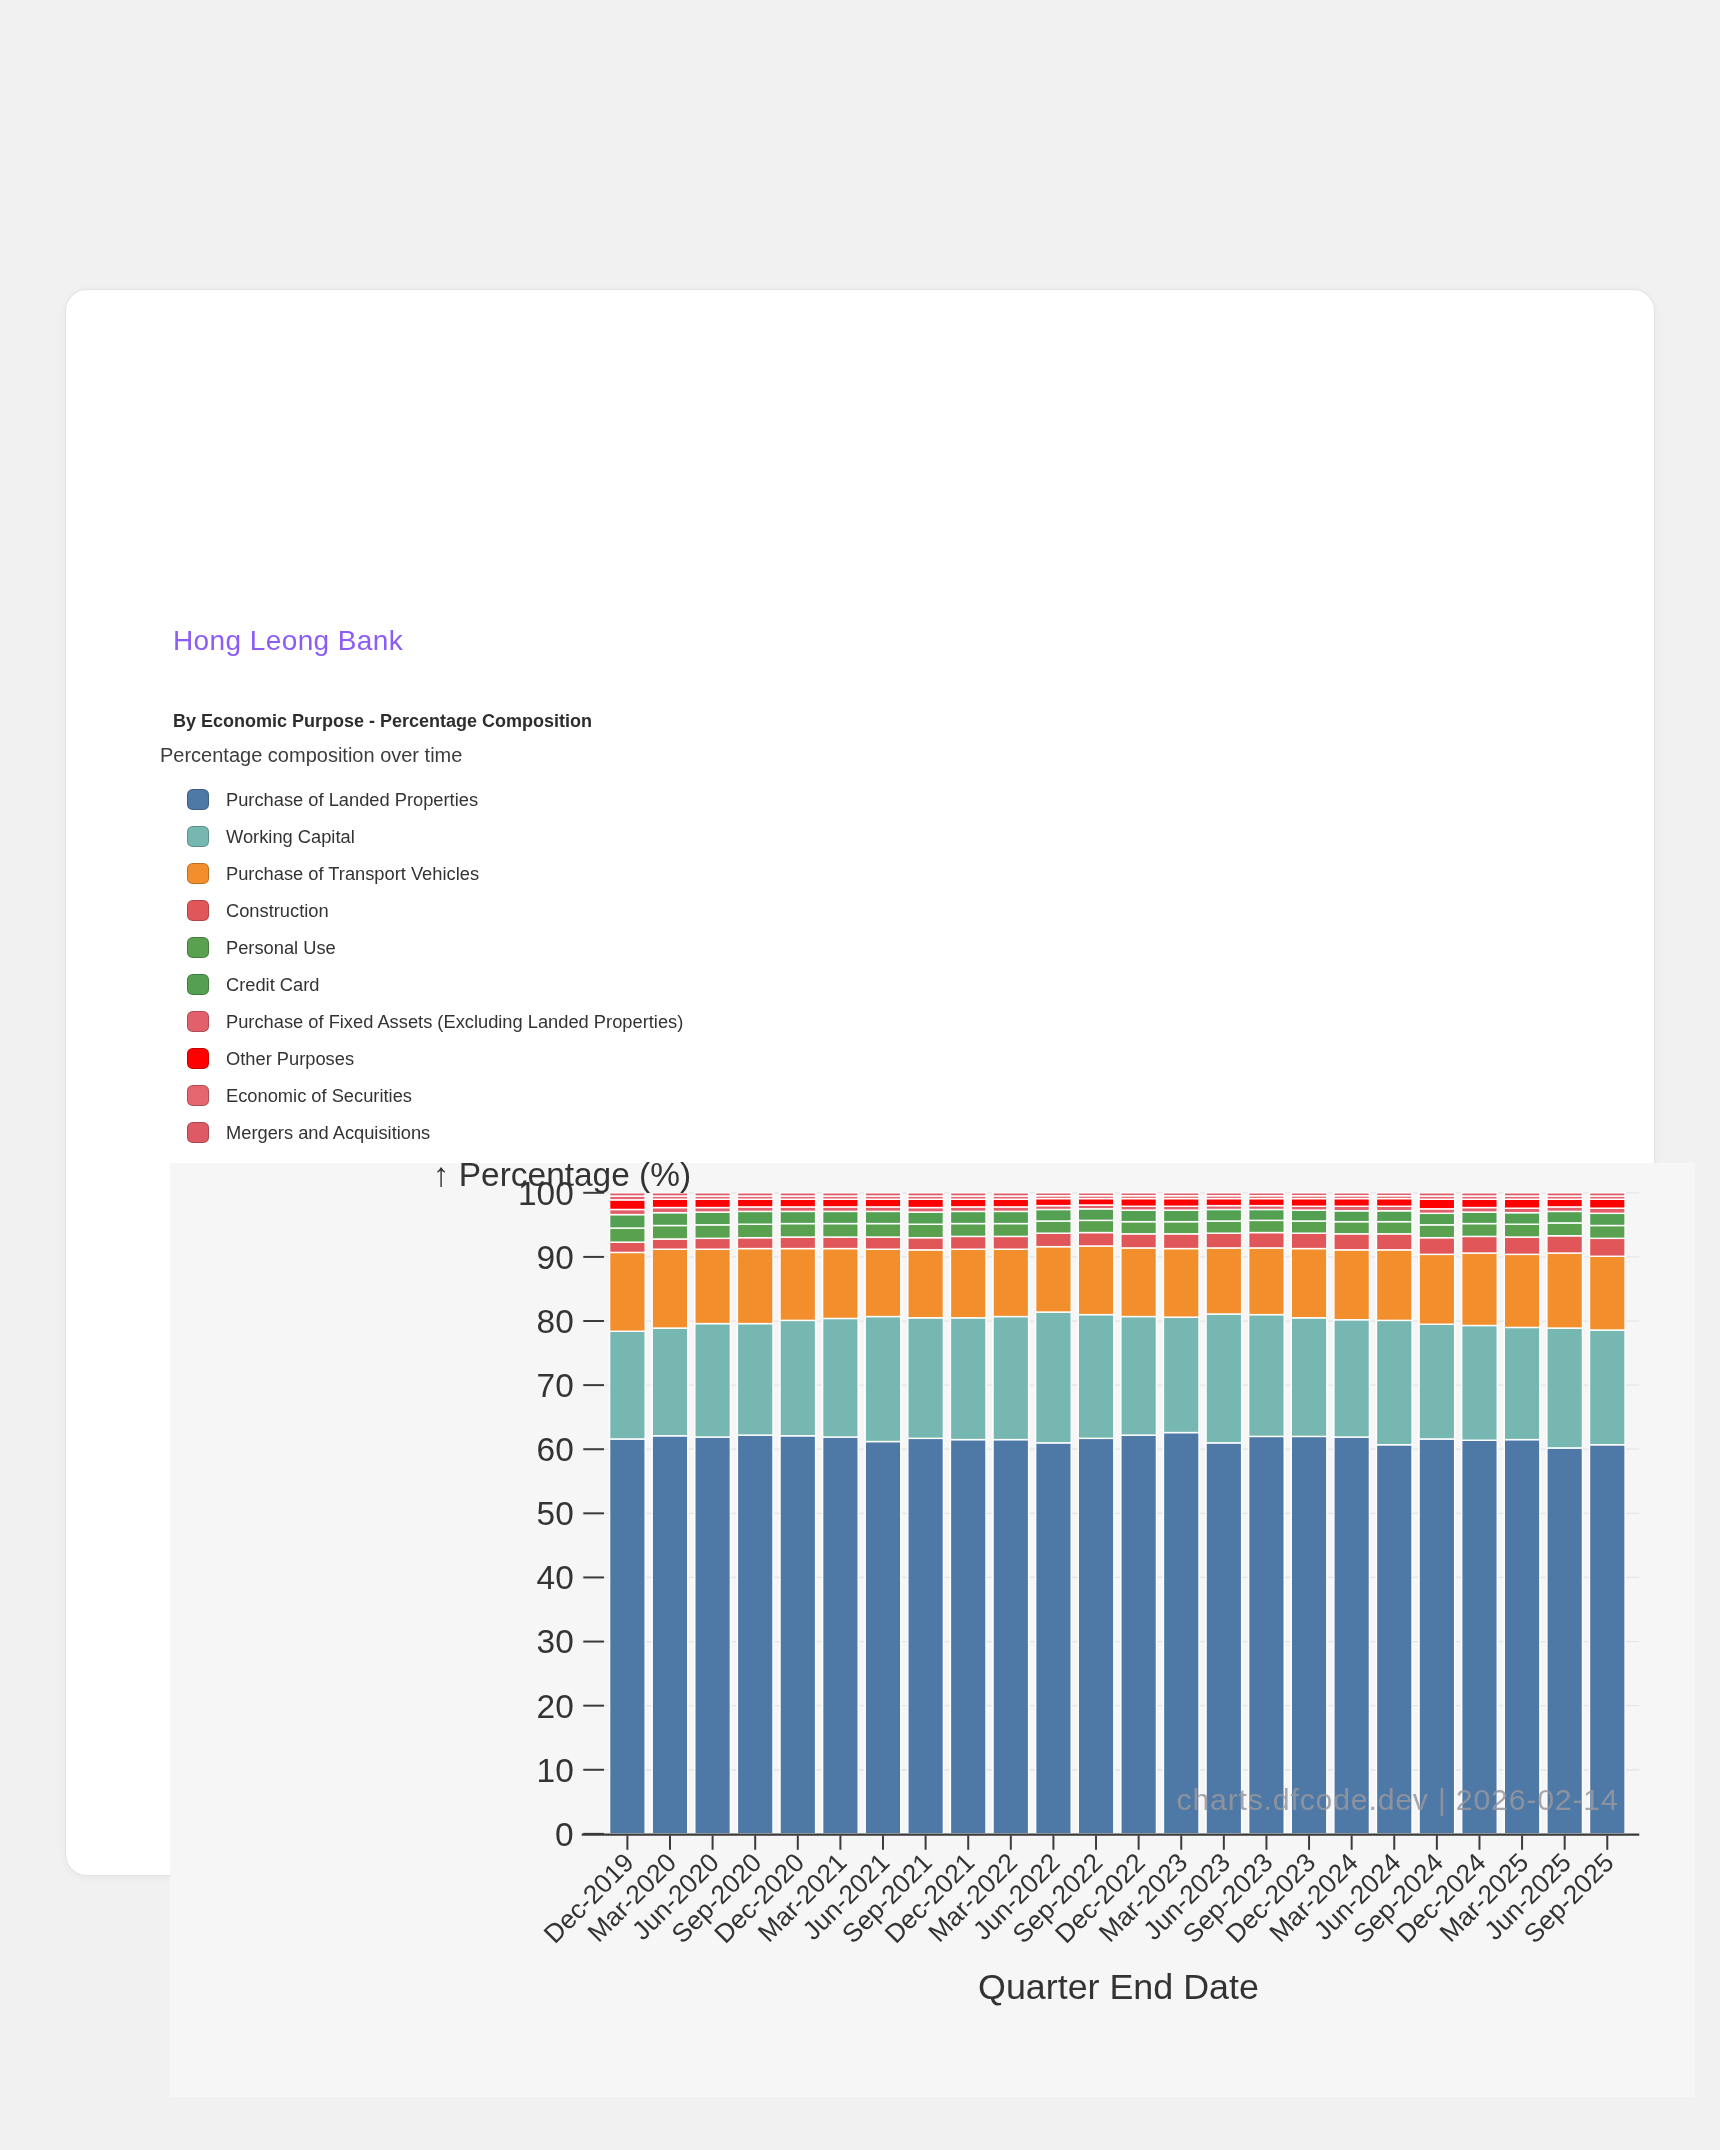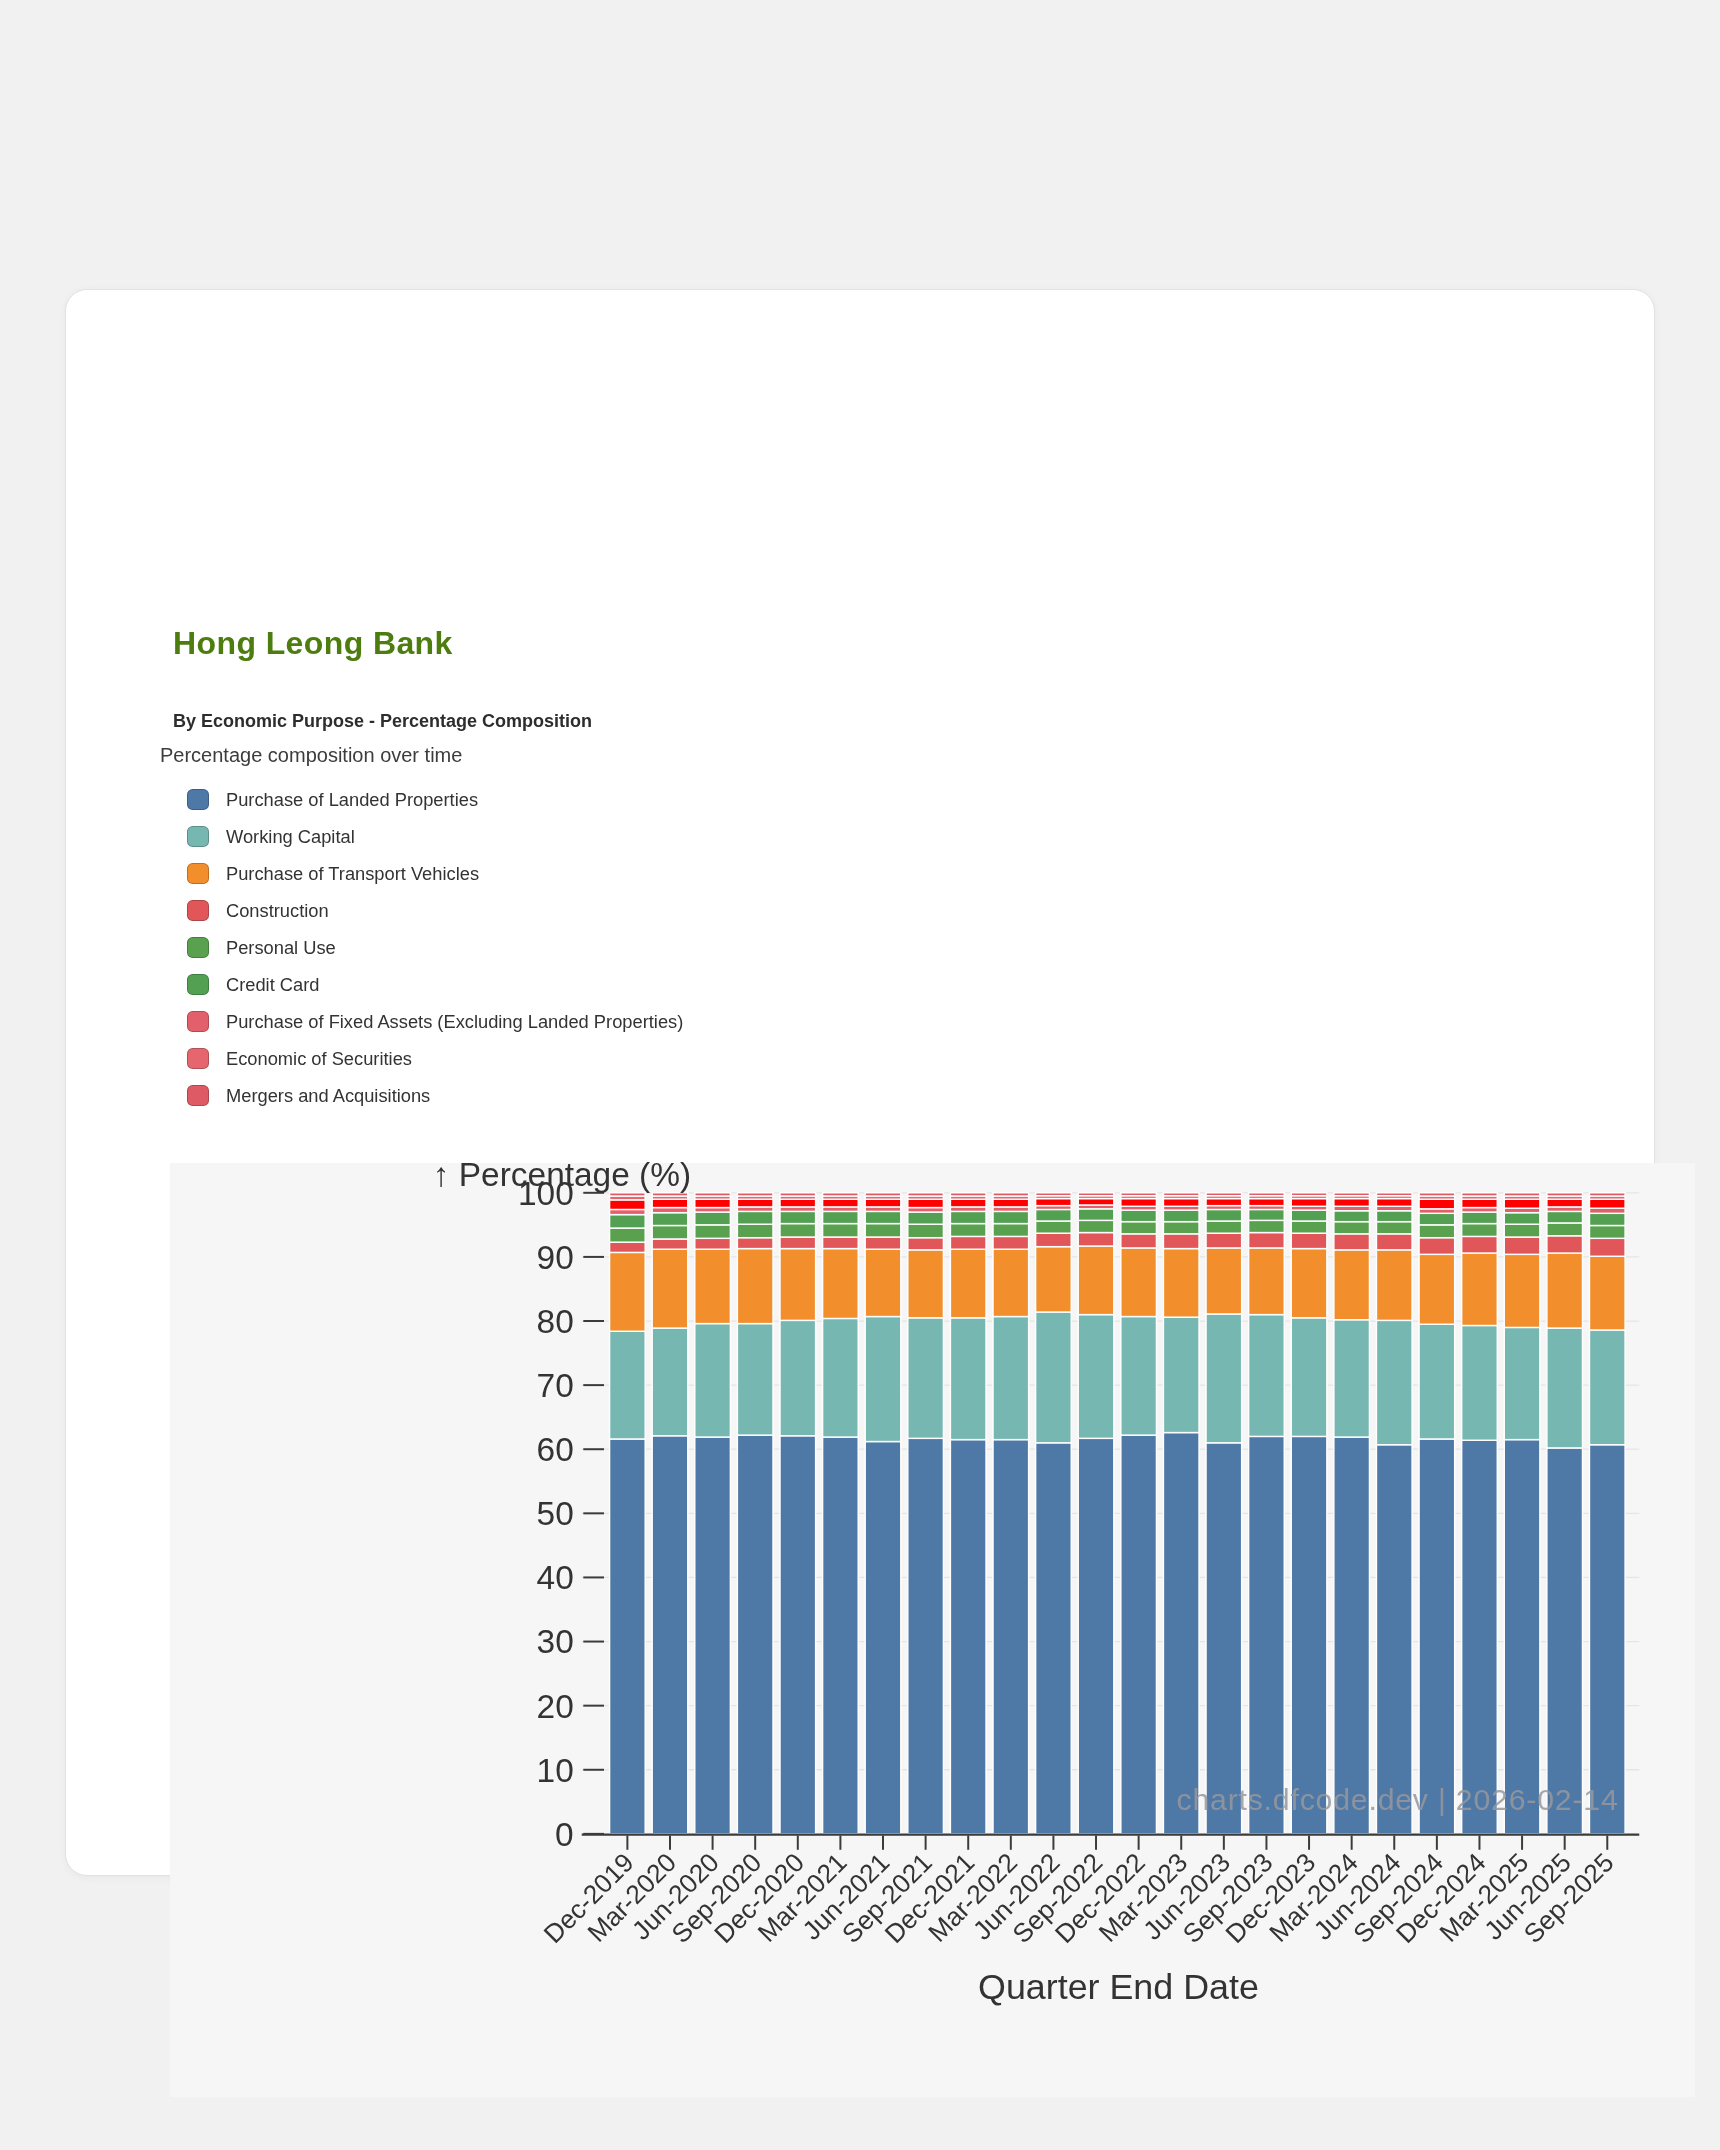--- a/index.html
+++ b/index.html
@@ -15,21 +15,21 @@
     left: 65px; top: 289px;
     width: 1590px; height: 1587px;
     background: #ffffff;
     border: 1.6px solid #e2e2e3;
     border-radius: 22px;
     box-shadow: 0 1.6px 8px rgba(0,0,0,0.04);
     box-sizing: border-box;
   }
   .card-title {
     position: absolute; left: 107px; top: 335px;
-    font-size: 32px; font-weight: bold; color: #4d7c0f;
+    font-size: 28px; font-weight: normal; color: #8b5cf6;
     letter-spacing: 0.4px;
   }
   .section-title {
     position: absolute; left: 107px; top: 421px;
     font-size: 18px; font-weight: bold; color: #2d2d2d;
   }
   .section-subtitle {
     position: absolute; left: 94px; top: 454px;
     font-size: 20px; color: #3c3c3c;
   }
@@ -87,20 +87,24 @@
         <span class="legend-swatch" style="background: rgb(89, 161, 79);"></span>
         <span class="legend-label">Personal Use</span>
       </div>
       <div class="legend-item">
         <span class="legend-swatch" style="background: rgb(83, 160, 83);"></span>
         <span class="legend-label">Credit Card</span>
       </div>
       <div class="legend-item">
         <span class="legend-swatch" style="background: rgb(226, 96, 107);"></span>
         <span class="legend-label">Purchase of Fixed Assets (Excluding Landed Properties)</span>
+      </div>
+      <div class="legend-item">
+        <span class="legend-swatch" style="background: rgb(255, 0, 0);"></span>
+        <span class="legend-label">Other Purposes</span>
       </div>
       <div class="legend-item">
         <span class="legend-swatch" style="background: rgb(229, 102, 110);"></span>
         <span class="legend-label">Economic of Securities</span>
       </div>
       <div class="legend-item">
         <span class="legend-swatch" style="background: rgb(222, 90, 100);"></span>
         <span class="legend-label">Mergers and Acquisitions</span>
       </div>
     </div>

